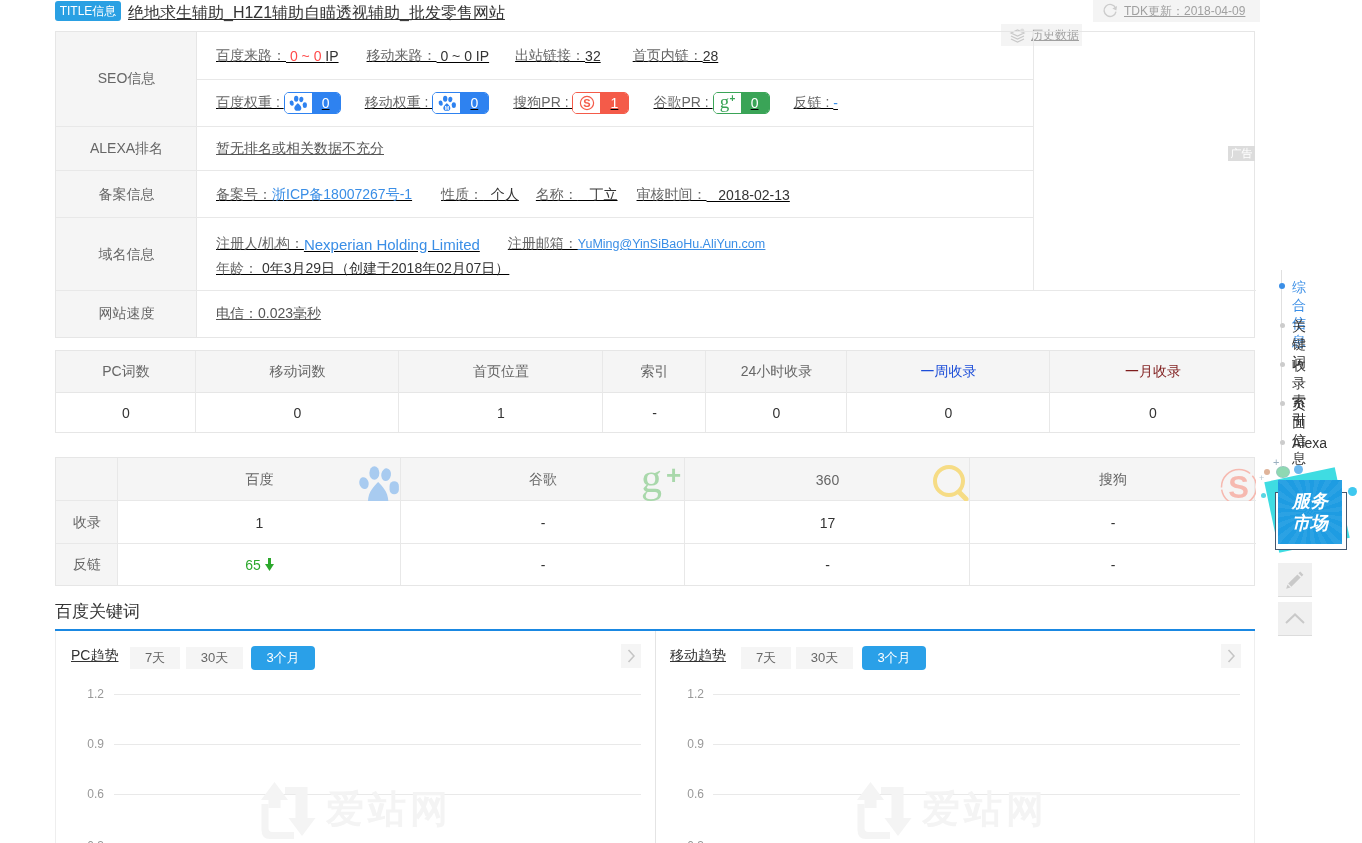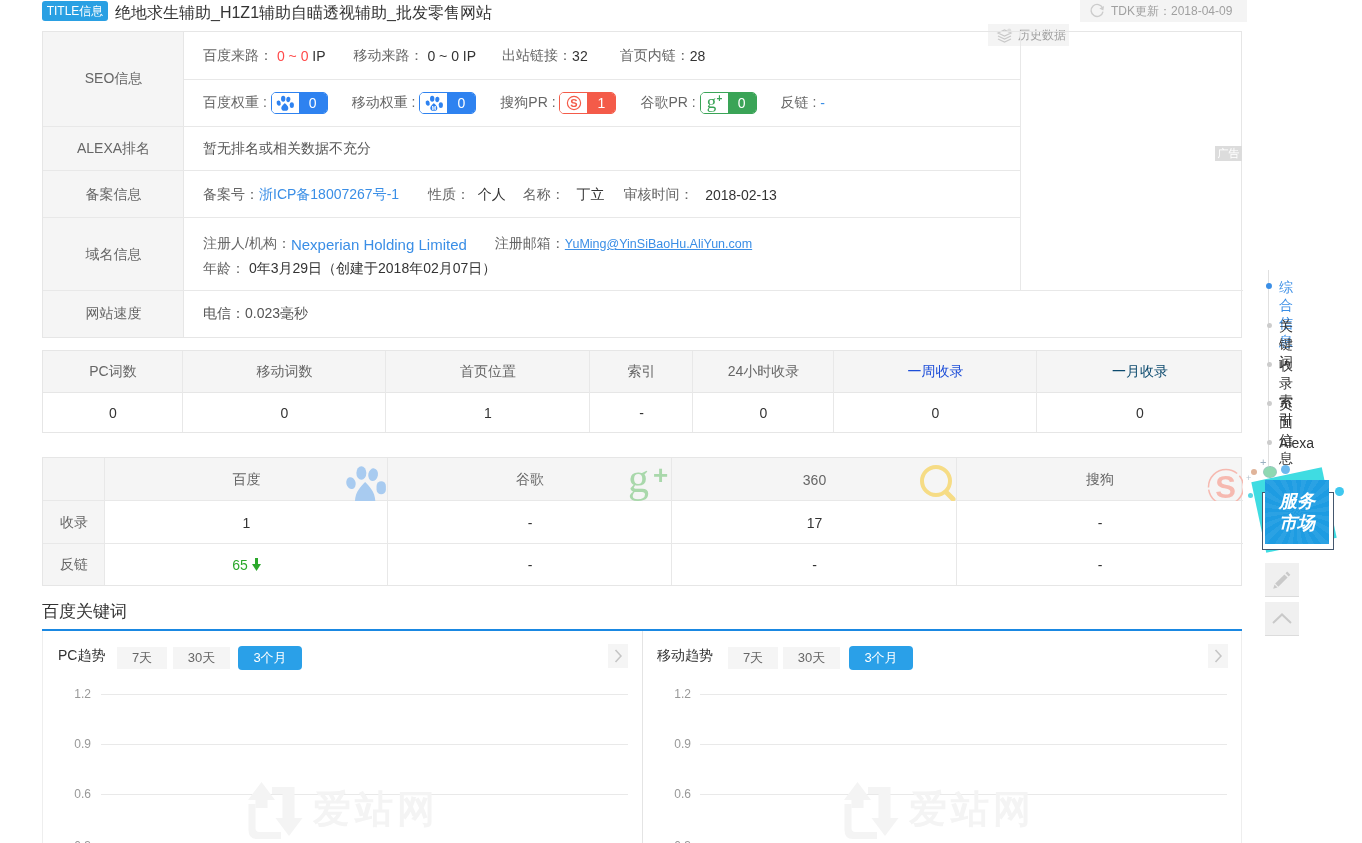--- a/index.html
+++ b/index.html
@@ -1,37 +1,37 @@
 <!DOCTYPE html>
 <html><head>
 <meta charset="utf-8">
 <style>
 * { margin:0; padding:0; box-sizing:border-box; }
 html,body { width:1362px; height:843px; background:#fff; font-family:"Liberation Sans", sans-serif; overflow:hidden; }
 .abs { position:absolute; }
-.vcen { display:flex; align-items:center; }
+.vcen { display:flex; align-items:center;text-decoration:underline; }
 .hcen { display:flex; align-items:center; justify-content:center; }
 .lbl { color:#666; }
 .val { color:#333; }
 .hline { position:absolute; background:#e8e8e8; height:1px; }
 .vline { position:absolute; background:#e8e8e8; width:1px; }
 a { text-decoration:none; }
 .badge { display:inline-flex; height:22px; border-radius:5px; overflow:hidden; vertical-align:middle; }
 .badge i { font-style:normal; display:flex; align-items:center; justify-content:center; }
 .bicon { width:27px; background:#fff; }
 .bnum { width:28px; color:#fff; font-size:14px; }
 .b-blue { border:1px solid #2e82f0; } .b-blue .bnum { background:#2e82f0; }
 .b-red { border:1px solid #f45b49; } .b-red .bnum { background:#f45b49; }
 .b-green { border:1px solid #3aa457; } .b-green .bnum { background:#3aa457; }
 .wmark { width:250px; height:70px; }
 .wmark .wtxt { position:absolute; left:66px; top:6px; font-size:38px; letter-spacing:4px; color:#f4f4f4; font-weight:bold; }
 </style>
 </head>
 <body>
-<div class="abs" style="left:0;top:0;width:1098px;height:843px;padding-left:28px;">
+<div class="abs" style="left:13px;top:0;width:1098px;height:843px;padding-left:28px;">
 
 <div class="abs hcen" style="left:42px;top:1px;width:66px;height:20px;background:#2aa0e3;border-radius:3px;color:#fff;font-size:12px;">TITLE信息</div>
 <div class="abs vcen" style="left:115px;top:0px;height:26px;font-size:16px;color:#333;">绝地求生辅助_H1Z1辅助自瞄透视辅助_批发零售网站</div>
 <div class="abs vcen" style="left:988px;top:0px;width:81px;height:22px;background:#f4f4f4;color:#a0a0a0;font-size:12px;margin-top:24px;">
   <svg style="margin-left:8px;margin-right:5px" width="17" height="17" viewBox="0 0 17 17" fill="none" stroke="#c9c9c9" stroke-width="1.2">
         <path d="M2 6 L8.5 3 L15 6 L8.5 9 Z"></path>
         <path d="M2 9 L8.5 12 L15 9"></path>
         <path d="M2 12 L8.5 15 L15 12"></path>
         <circle cx="13.2" cy="3.4" r="2" fill="#ddd" stroke="none"></circle>
       </svg>
@@ -159,21 +159,21 @@
   <div class="vline" style="left:546px;top:0;height:81px;"></div>
   <div class="vline" style="left:649px;top:0;height:81px;"></div>
   <div class="vline" style="left:790px;top:0;height:81px;"></div>
   <div class="vline" style="left:993px;top:0;height:81px;"></div>
   <div class="abs hcen" style="left:0;top:0;width:140px;height:42px;color:#666;font-size:14px;">PC词数</div>
   <div class="abs hcen" style="left:140px;top:0;width:203px;height:42px;color:#666;font-size:14px;">移动词数</div>
   <div class="abs hcen" style="left:343px;top:0;width:204px;height:42px;color:#666;font-size:14px;">首页位置</div>
   <div class="abs hcen" style="left:547px;top:0;width:103px;height:42px;color:#666;font-size:14px;">索引</div>
   <div class="abs hcen" style="left:650px;top:0;width:141px;height:42px;color:#666;font-size:14px;">24小时收录</div>
   <div class="abs hcen" style="left:791px;top:0;width:203px;height:42px;color:#1d4ed8;font-size:14px;">一周收录</div>
-  <div class="abs hcen" style="left:994px;top:0;width:206px;height:42px;color:#0c4a6e;font-size:14px;">一月收录</div>
+  <div class="abs hcen" style="left:994px;top:0;width:206px;height:42px;color:#7f1d1d;font-size:14px;">一月收录</div>
   <div class="abs hcen" style="left:0;top:42px;width:140px;height:40px;color:#333;font-size:14px;">0</div>
   <div class="abs hcen" style="left:140px;top:42px;width:203px;height:40px;color:#333;font-size:14px;">0</div>
   <div class="abs hcen" style="left:343px;top:42px;width:204px;height:40px;color:#333;font-size:14px;">1</div>
   <div class="abs hcen" style="left:547px;top:42px;width:103px;height:40px;color:#333;font-size:14px;">-</div>
   <div class="abs hcen" style="left:650px;top:42px;width:141px;height:40px;color:#333;font-size:14px;">0</div>
   <div class="abs hcen" style="left:791px;top:42px;width:203px;height:40px;color:#333;font-size:14px;">0</div>
   <div class="abs hcen" style="left:994px;top:42px;width:206px;height:40px;color:#333;font-size:14px;">0</div>
 </div>
 
 <div class="abs" style="left:42px;top:457px;width:1200px;height:129px;border:1px solid #e6e6e6;">

